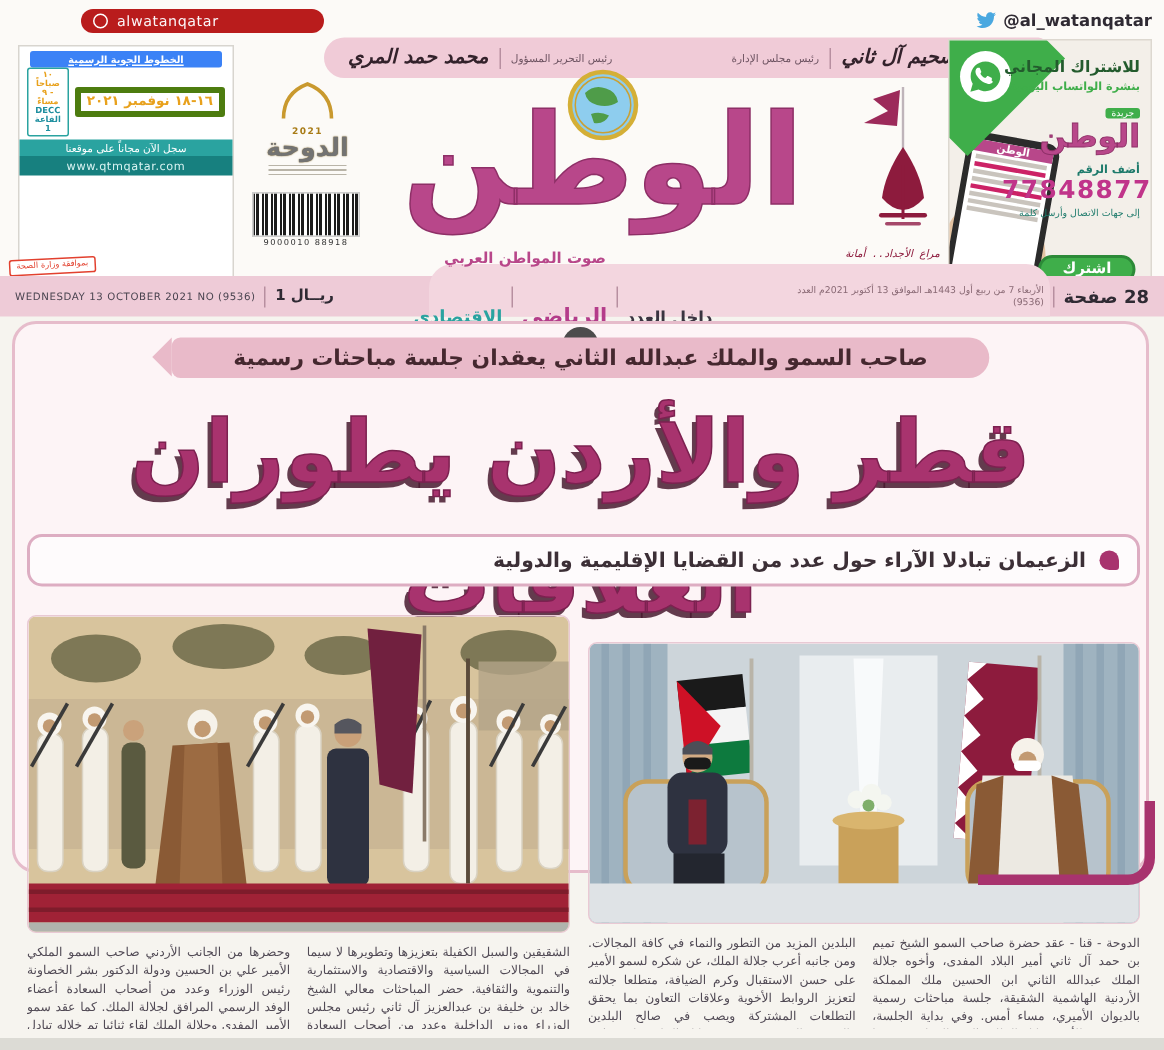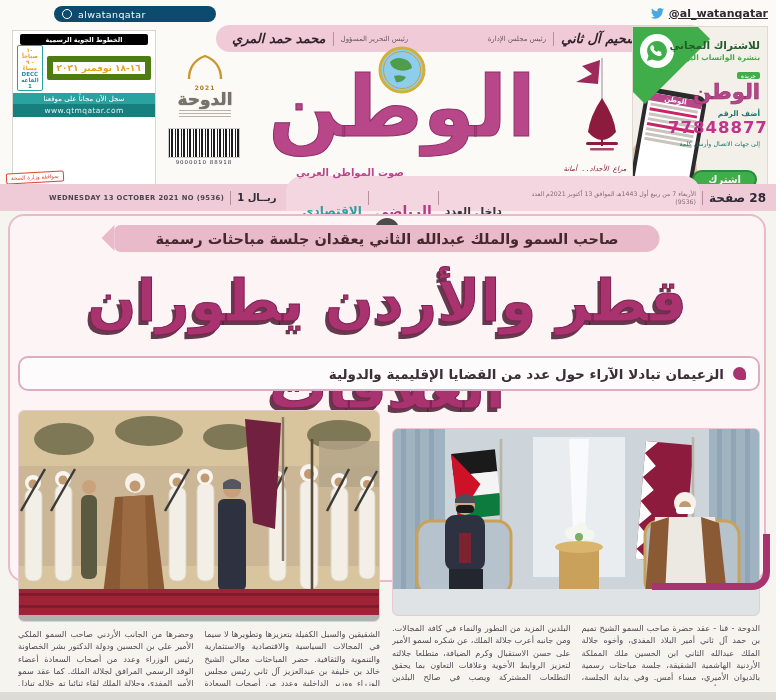--- a/index.html
+++ b/index.html
@@ -2,45 +2,45 @@
 <html><head>
 <meta charset="utf-8">
 <style>
   * { margin:0; padding:0; box-sizing:border-box; }
   html,body { background:#e8e6e1; }
   body { font-family:"DejaVu Sans", sans-serif; }
   .page { position:relative; width:776px; height:700px; margin:0 auto; background:#f6f4ef; overflow:hidden; }
   .header { position:absolute; left:0; top:0; width:776px; height:184px; background:#fcfaf7; }
 
   
-  .pill-left { position:absolute; left:54px; top:6px; width:162px; height:16px; background:#0c4a6e; border-radius:9px; display:flex; align-items:center; gap:6px; padding:0 8px; color:#fbf6f8; font-size:9.5px; letter-spacing:.4px; }
+  .pill-left { position:absolute; left:54px; top:6px; width:162px; height:16px; background:#b91c1c; border-radius:9px; display:flex; align-items:center; gap:6px; padding:0 8px; color:#fbf6f8; font-size:9.5px; letter-spacing:.4px; }
   .soc-ic { width:10px; height:10px; border:1.4px solid #fff; border-radius:50%; flex:0 0 auto; }
-  .pill-right { position:absolute; right:8px; top:5px; height:16px; display:flex; align-items:center; gap:5px; color:#2f2a33; font-weight:bold; font-size:11px;text-decoration:underline; }
+  .pill-right { position:absolute; right:8px; top:5px; height:16px; display:flex; align-items:center; gap:5px; color:#2f2a33; font-weight:bold; font-size:11px; }
 
   
   .names { position:absolute; left:216px; top:25px; width:482px; height:27px; background:#f0cbd7; border-radius:14px 6px 6px 14px; display:flex; direction:rtl; align-items:center; justify-content:space-between; padding:0 16px; }
   .pair { display:flex; align-items:center; gap:7px; }
   .sig { font-weight:bold; font-style:italic; color:#33222b; font-size:13px; }
   .role { font-size:7px; color:#6d5361; }
   .vdiv { width:1px; height:14px; background:#b78fa0; }
 
   
   .qtm { position:absolute; left:12px; top:30px; width:144px; height:168px; background:#fff; border:1px solid #d8d5cf; display:flex; flex-direction:column; font-size:7px; }
   .qtm-top { text-align:center; padding-top:3px; }
   .qtm-logo { color:#1f8f9f; font-weight:bold; font-size:15px; letter-spacing:.5px; }
   .qtm-sub { color:#1f8f9f; font-size:5.5px; letter-spacing:1.5px; }
   .qtm-ar { color:#2aa3a0; font-size:6px; direction:rtl; margin-top:1px; }
-  .qtm-banner { background:#000000; color:#fff; margin:3px 7px 0; text-align:center; font-size:6.5px; padding:1.5px 0; border-radius:2px; direction:rtl; font-weight:bold; }
+  .qtm-banner { background:#3b82f6; color:#fff; margin:3px 7px 0; text-align:center; font-size:6.5px; padding:1.5px 0; border-radius:2px; direction:rtl; font-weight:bold;text-decoration:underline; }
   .qtm-qa { flex:1; display:flex; flex-direction:column; align-items:center; justify-content:center; }
   .qa-row { display:flex; align-items:center; gap:4px; }
   .qa-word { font-family:"Liberation Serif", serif; font-weight:bold; font-size:19px; color:#474750; letter-spacing:1px; }
   .oryx { width:0; height:0; border-left:16px solid #72173c; border-top:7px solid transparent; border-bottom:7px solid transparent; transform:skewY(-14deg); }
   .qa-sub { font-size:7px; color:#72173c; font-weight:bold; direction:rtl; }
   .qtm-info { display:flex; direction:rtl; gap:4px; padding:0 5px 2px; align-items:center; justify-content:center; }
-  .qtm-date { color:#e8a11c; font-weight:bold; font-size:9px; border:6px solid #4d7c0f; padding:1px 4px; border-radius:2px; white-space:nowrap; }
+  .qtm-date { color:#e8a11c; font-weight:bold; font-size:9px; border:4px solid #4d7c0f; padding:1px 4px; border-radius:2px; white-space:nowrap; }
   .qtm-times { border:1px solid #2aa3a0; font-size:5.6px; padding:1px 3px; border-radius:2px; text-align:center; }
   .qtm-times .t1 { color:#e8a11c; font-weight:bold; }
   .qtm-times .t2 { color:#1f8f9f; font-weight:bold; }
   .qtm-reg { background:#2aa3a0; color:#fff; text-align:center; font-size:7px; padding:2px 0 1px; direction:rtl; }
   .qtm-url { background:#17807f; color:#d7f2f1; text-align:center; font-size:7.5px; padding:1.5px 0 2px; letter-spacing:.4px; }
   .qtm-stamp { position:absolute; left:-7px; bottom:14px; background:#fff; border:1px solid #e2402e; color:#e2402e; font-size:5.5px; padding:1px 4px; border-radius:2px; transform:rotate(-3deg); direction:rtl; text-align:center; line-height:1.2; }
 
   
   .doha { position:absolute; left:168px; top:54px; width:74px; text-align:center; }
   .doha-year { color:#a87b16; font-size:6px; font-weight:bold; letter-spacing:1px; }
@@ -84,21 +84,21 @@
   .tabshape { position:absolute; left:286px; top:-8px; width:414px; height:35px; background:#f3d6df; border-radius:16px 16px 0 0; }
   .db-row { position:absolute; inset:0; display:flex; direction:rtl; align-items:center; justify-content:space-between; padding:0 10px; }
   .db-grp { display:flex; direction:rtl; align-items:center; gap:6px; }
   .db-pages { font-weight:bold; font-size:12px; color:#2f2a33; white-space:nowrap; }
   .db-ardate { font-size:6.2px; color:#8a6a75; width:168px; line-height:1.2; }
   .tab { font-weight:bold; white-space:nowrap;margin-top:27px; }
   .tab-inside { color:#3a3440; font-size:11px; }
   .tab-sport { color:#b43c8a; font-size:14px; }
   .tab-econ { color:#2aa3a0; font-size:12px; }
   .db-price { font-weight:bold; font-size:10px; color:#2f2a33; }
-  .db-endate { font-size:6.8px; font-weight:bold; color:#4a4450; letter-spacing:.4px; direction:ltr;margin-left:39px; }
+  .db-endate { font-size:6.8px; font-weight:normal; color:#4a4450; letter-spacing:.4px; direction:ltr; }
 
   
   .card { position:absolute; left:8px; top:214px; width:758px; height:368px; background:#fdf4f6; border:2px solid #e6bccb; border-radius:16px; }
   .notch { position:absolute; left:50%; top:2px; transform:translateX(-50%); width:24px; height:24px; background:#4c4c4c; border-radius:50%; z-index:1; }
   .kicker { position:absolute; left:50%; top:9px; transform:translateX(-50%); width:545px; height:27px; background:#e9bac9; border-radius:6px 14px 14px 6px; display:flex; align-items:center; justify-content:center; direction:rtl; color:#45282f; font-weight:bold; font-size:14.5px; z-index:2; }
   .kicker::after { content:""; position:absolute; left:-13px; top:0; border-top:13.5px solid transparent; border-bottom:13.5px solid transparent; border-right:13px solid #e9bac9; }
   .headline { position:absolute; left:0; top:42px; width:100%; text-align:center; direction:rtl; font-weight:bold; font-size:58px; line-height:1.5; color:#a8336e; -webkit-text-stroke:1px #7c2150; text-shadow:-3px 4px 0 rgba(72,26,47,.85); }
   .bullets { position:absolute; left:8px; top:140px; width:742px; display:flex; direction:rtl; gap:12px; }
   .bullet { flex:1; height:35px; background:#fefbfc; border:2px solid #ddadc2; border-radius:10px; display:flex; direction:rtl; align-items:center; gap:9px; padding:0 12px; font-weight:bold; font-size:13.5px; color:#3c2f36; }
   .bq { width:13px; height:13px; background:#a8336e; border-radius:50% 50% 2px 50%; flex:0 0 auto; }

